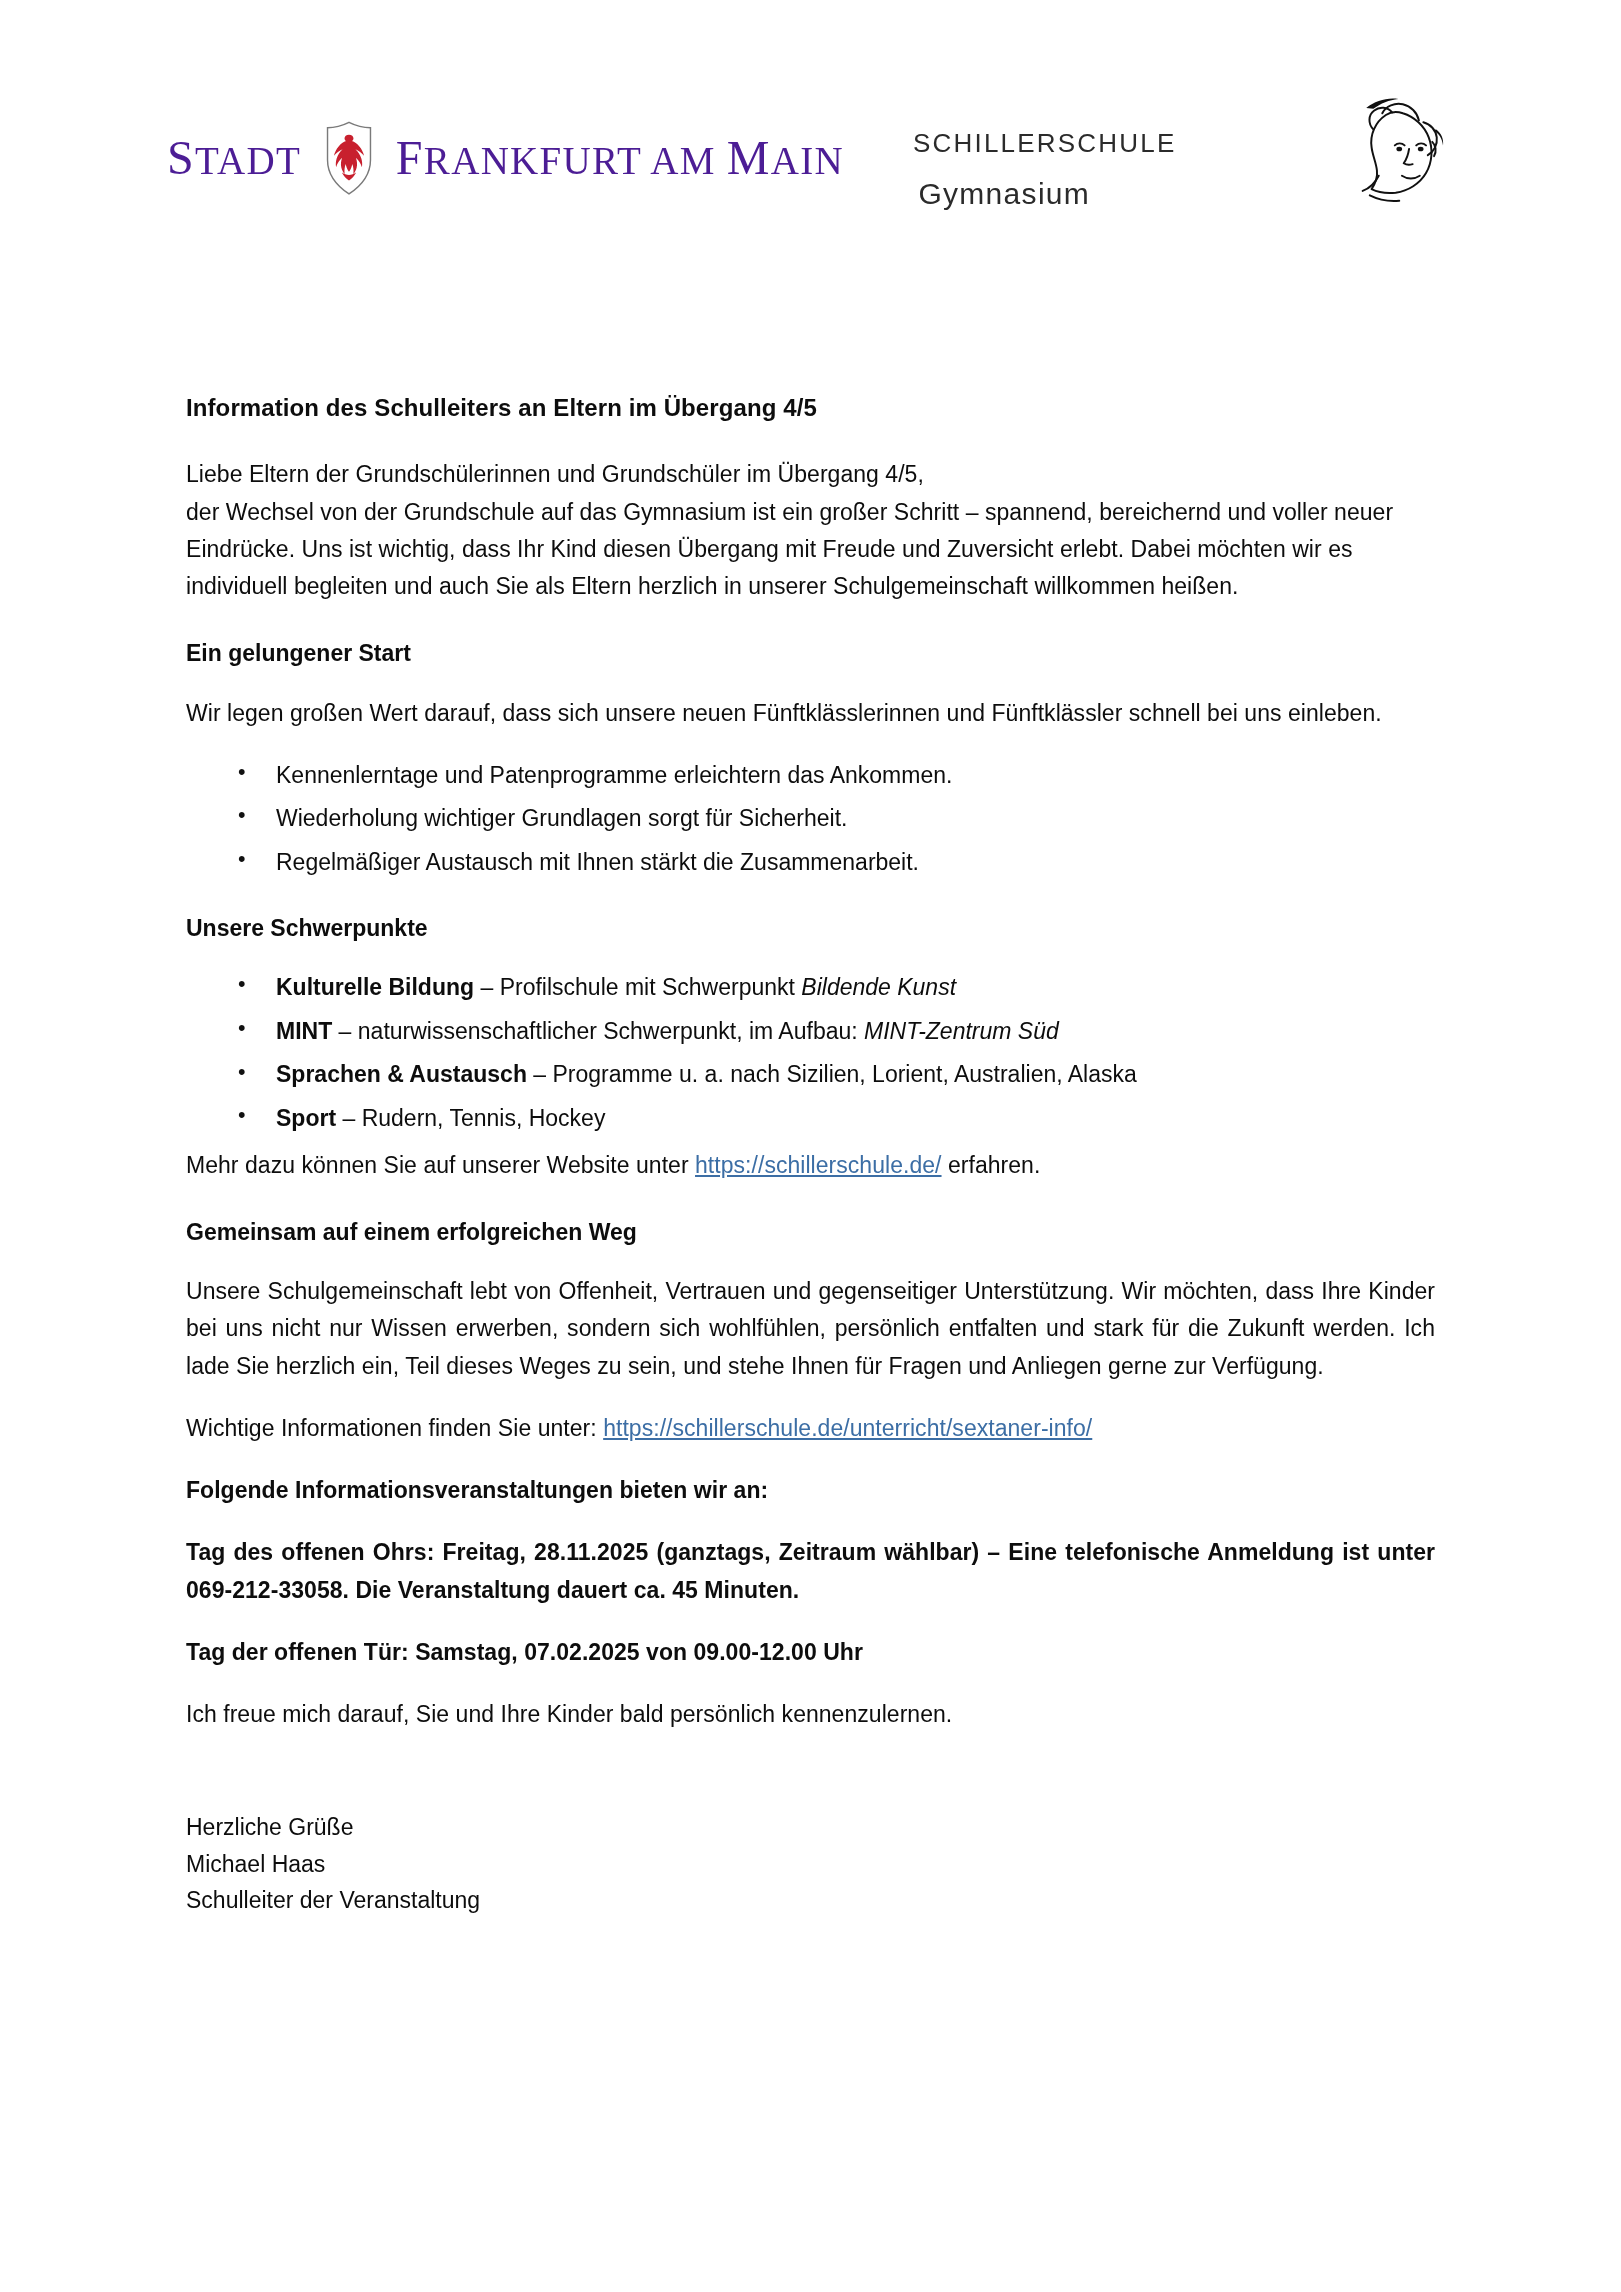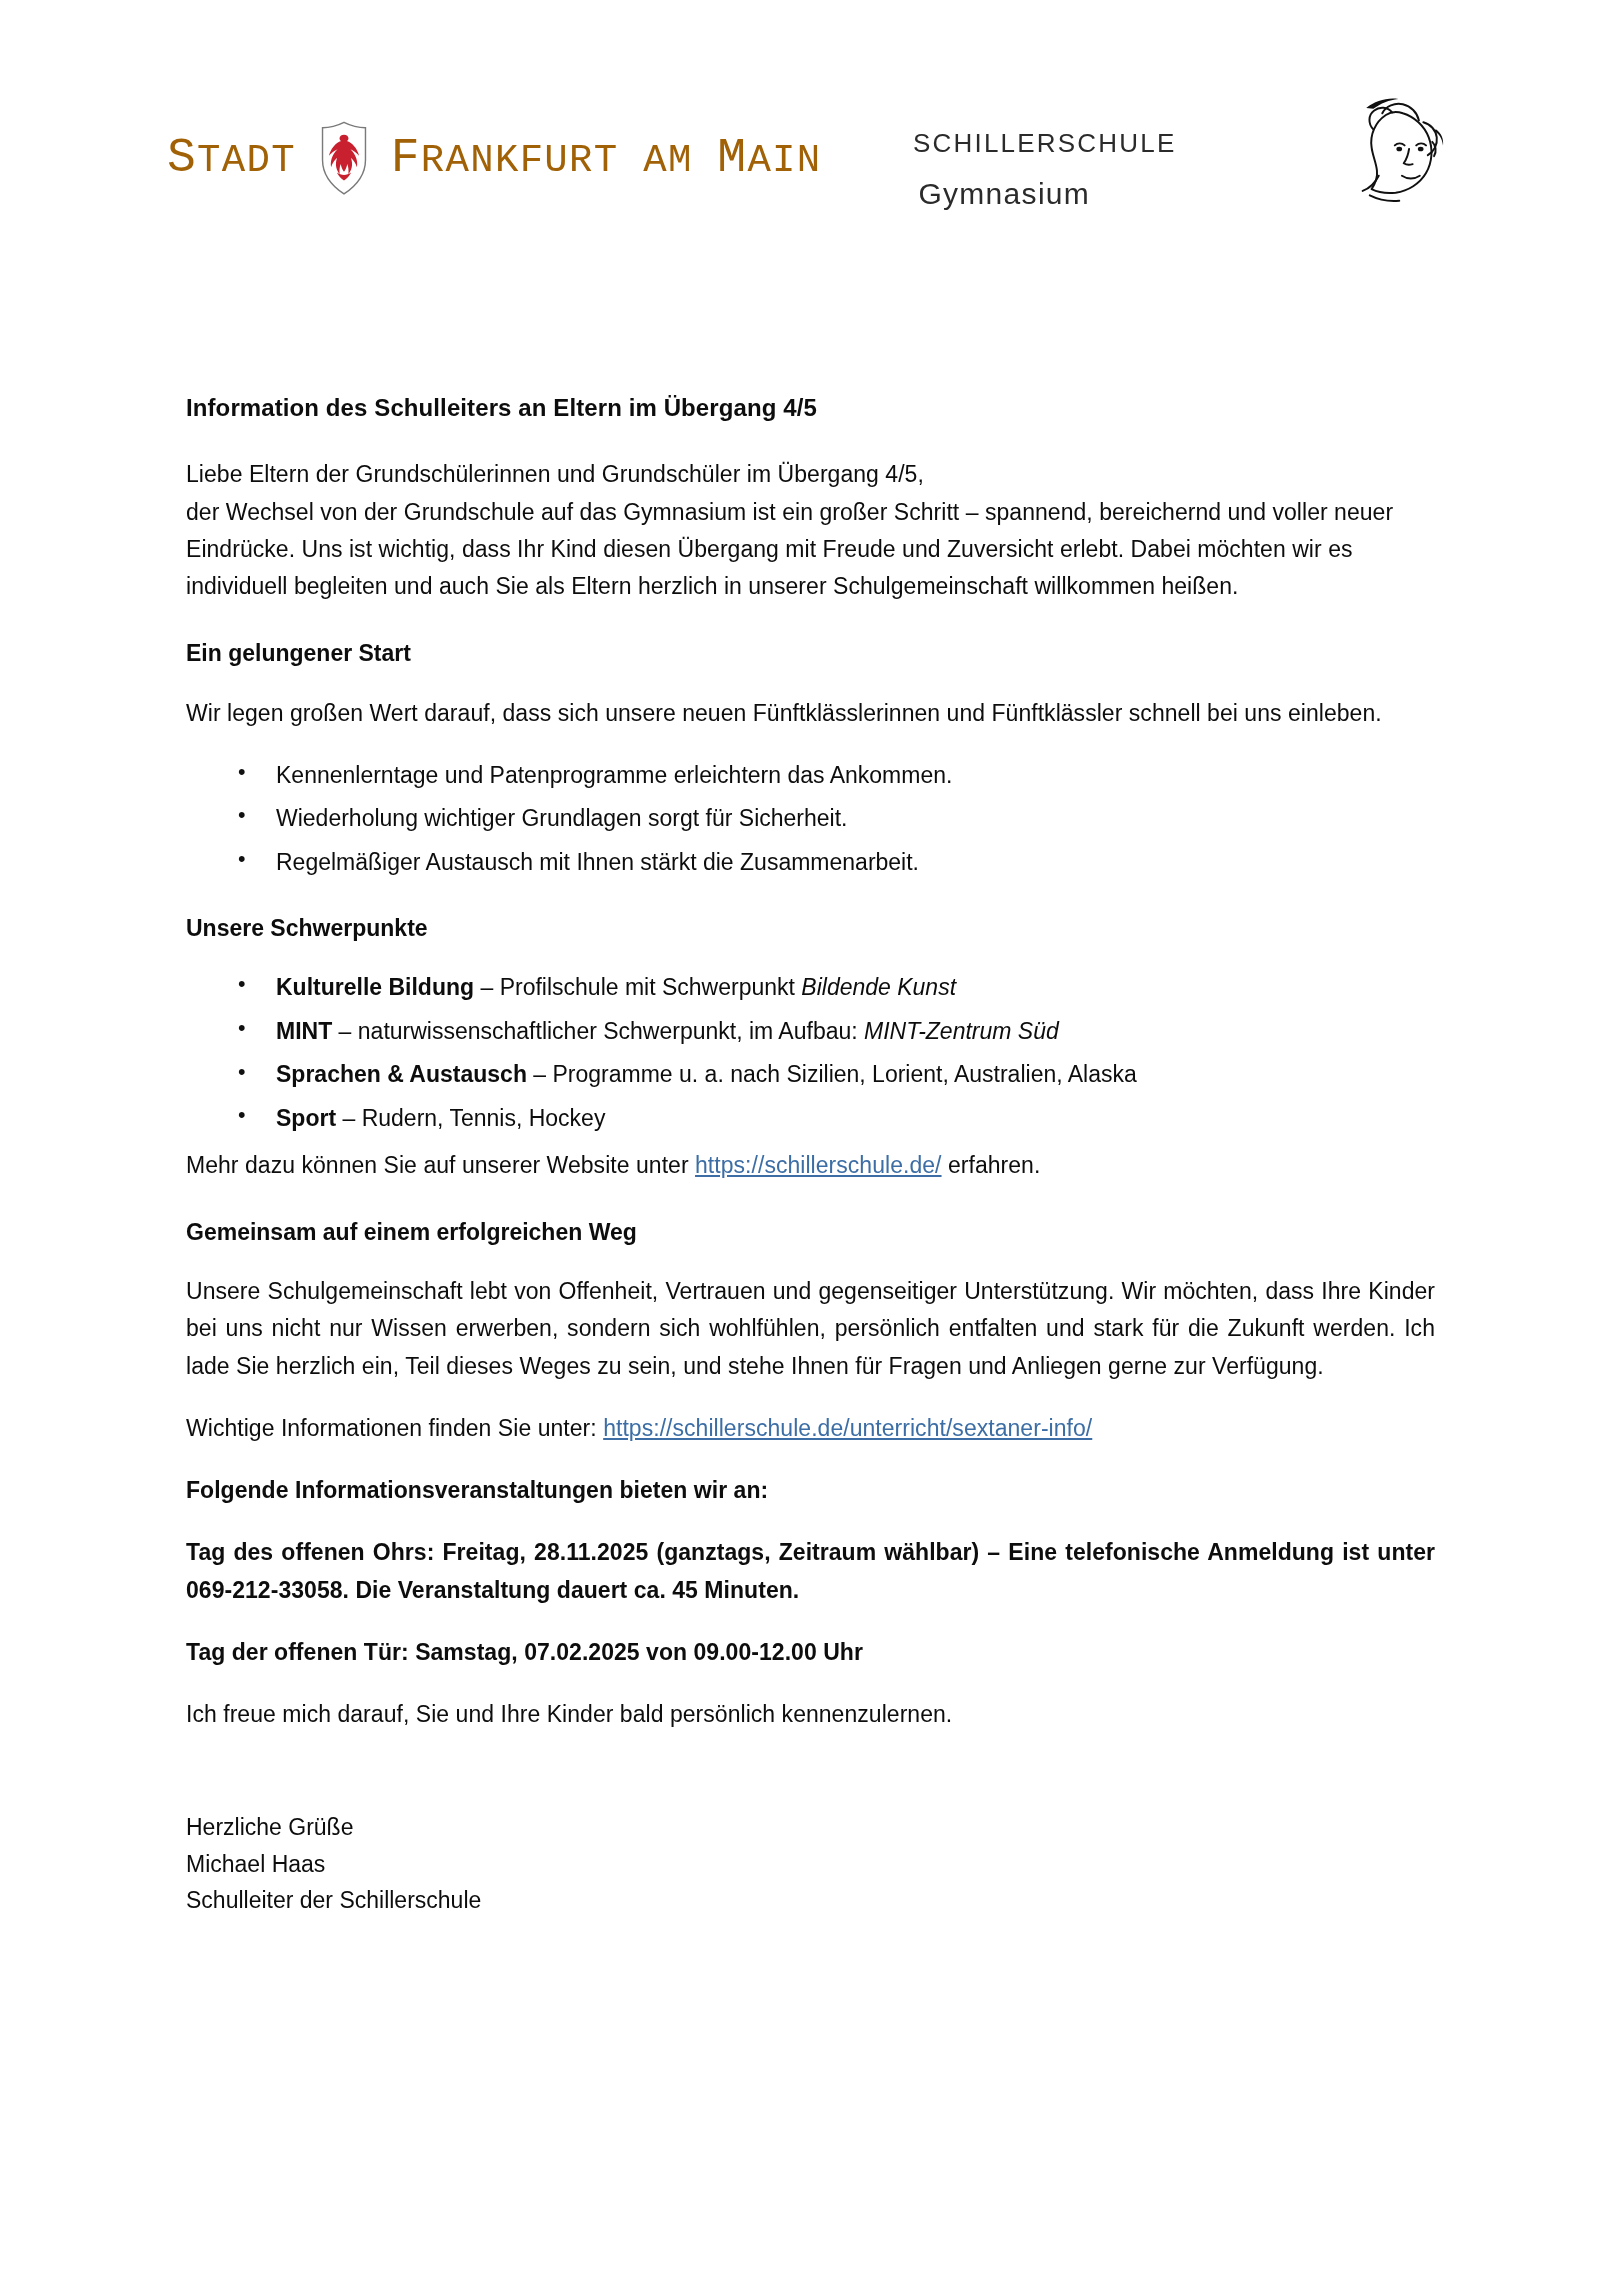--- a/index.html
+++ b/index.html
@@ -30,24 +30,24 @@
   }
   .city-logo {
     position: absolute;
     left: 167px;
     top: 157px;
     display: flex;
     align-items: center;
     transform: translateY(-50%);
   }
   .city-word {
-    font-family: Liberation Mono, monospace;
+    font-family: Liberation Serif, serif;
     font-size: 39px;
     letter-spacing: 1.3px;
-    color: #a16207;
+    color: #4c1d95;
     font-weight: 400;
   }
   .city-word .cap {
     font-size: 48px;
   }
   .eagle {
     width: 68px;
     height: 77px;
     margin: 0 12.5px 0 14.3px;
     position: relative;
@@ -256,18 +256,18 @@
 
     <p class="para bold-block">Tag des offenen Ohrs: Freitag, 28.11.2025 (ganztags, Zeitraum wählbar) – Eine telefonische Anmeldung ist unter 069-212-33058. Die Veranstaltung dauert ca. 45 Minuten.</p>
 
     <p class="para nojust" style="font-weight:bold;">Tag der offenen Tür: Samstag, 07.02.2025 von 09.00-12.00 Uhr</p>
 
     <p class="para nojust">Ich freue mich darauf, Sie und Ihre Kinder bald persönlich kennenzulernen.</p>
 
     <div class="sign">
       <div>Herzliche Grüße</div>
       <div>Michael Haas</div>
-      <div>Schulleiter der Schillerschule</div>
+      <div>Schulleiter der Veranstaltung</div>
     </div>
 
   </div>
 </div>
 
 
 </body></html>

